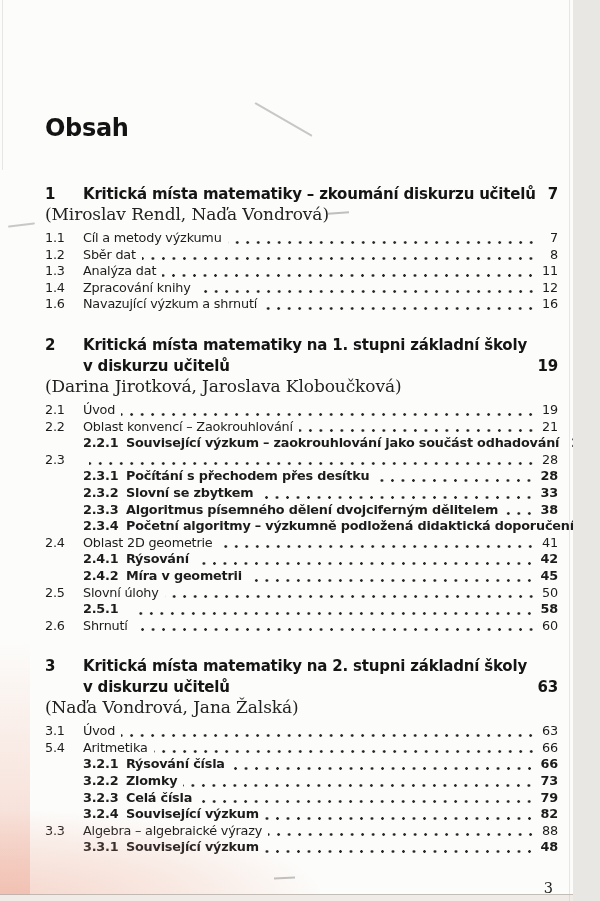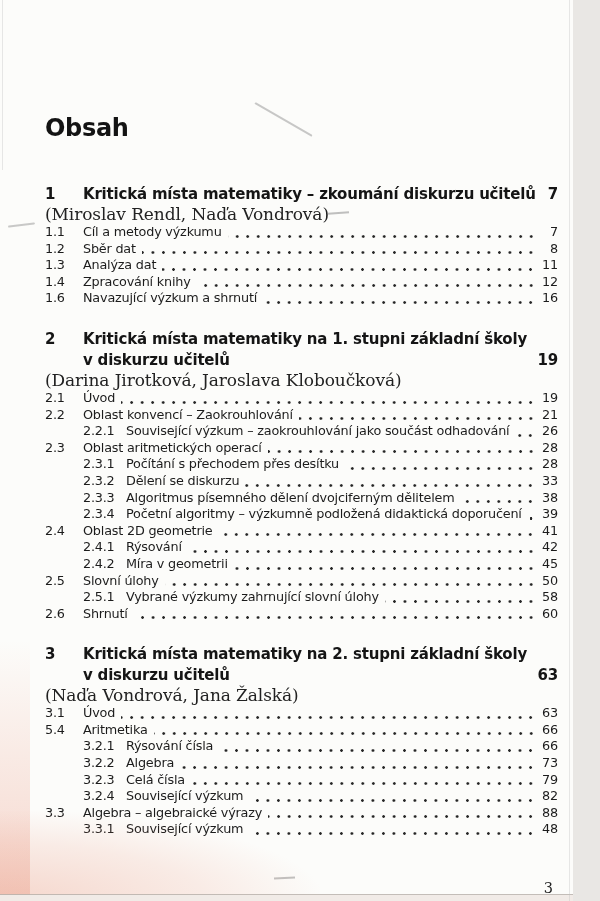--- a/index.html
+++ b/index.html
@@ -16,24 +16,24 @@
     font-size:24px;font-weight:700;line-height:32px;letter-spacing:-0.3px;color:#131313;
   }
   .chapter{margin-top:22px;}
   .chapter.first{margin-top:40px;}
   .ch-line{display:flex;align-items:baseline;font-weight:700;font-size:15px;line-height:21px;letter-spacing:-0.2px;color:#151515;white-space:nowrap;}
   .ch-num{flex:0 0 38px;}
   .ch-indent{flex:0 0 38px;}
   .ch-title{flex:0 1 auto;}
   .ch-page{flex:0 0 auto;margin-left:auto;padding-left:8px;}
   .authors{font-family:"DejaVu Serif",serif;font-weight:400;font-size:17px;line-height:19px;color:#222;letter-spacing:-0.1px;}
-  .entries{}
+  .entries{margin-top:6px;}
   .row{display:flex;align-items:baseline;font-size:12.8px;line-height:16.6px;letter-spacing:-0.2px;white-space:nowrap;}
   .row .e-num{flex:0 0 38px;}
-  .row.lvl2{padding-left:38px;}
+  .row.lvl2{padding-left:38px;font-weight:bold;}
   .row.lvl2 .e-num{flex:0 0 43px;}
   .e-ttl{flex:0 0 auto;}
   .dots{
     flex:1 1 0;min-width:0;height:3px;
     align-self:flex-end;margin:0 6px 3px 6px;
     background-image:radial-gradient(circle, #262626 1.1px, rgba(0,0,0,0) 1.55px);
     background-size:10.5px 3px;background-repeat:repeat-x;background-position:right center;
   }
   .e-page{flex:0 0 auto;text-align:right;min-width:16px;}
   .folio{
@@ -129,33 +129,32 @@
               <span class="e-page">21</span>
             </div>
             <div class="row lvl2">
               <span class="e-num">2.2.1</span>
               <span class="e-ttl">Související výzkum – zaokrouhlování jako součást odhadování</span>
               <span class="dots"></span>
               <span class="e-page">26</span>
             </div>
             <div class="row">
               <span class="e-num">2.3</span>
-              <span class="e-ttl">Oblast aritmetických operací</span>
               <span class="dots"></span>
               <span class="e-page">28</span>
             </div>
             <div class="row lvl2">
               <span class="e-num">2.3.1</span>
               <span class="e-ttl">Počítání s přechodem přes desítku</span>
               <span class="dots"></span>
               <span class="e-page">28</span>
             </div>
             <div class="row lvl2">
               <span class="e-num">2.3.2</span>
-              <span class="e-ttl">Dělení se diskurzu</span>
+              <span class="e-ttl">Slovní se zbytkem</span>
               <span class="dots"></span>
               <span class="e-page">33</span>
             </div>
             <div class="row lvl2">
               <span class="e-num">2.3.3</span>
               <span class="e-ttl">Algoritmus písemného dělení dvojciferným dělitelem</span>
               <span class="dots"></span>
               <span class="e-page">38</span>
             </div>
             <div class="row lvl2">
@@ -183,21 +182,20 @@
               <span class="e-page">45</span>
             </div>
             <div class="row">
               <span class="e-num">2.5</span>
               <span class="e-ttl">Slovní úlohy</span>
               <span class="dots"></span>
               <span class="e-page">50</span>
             </div>
             <div class="row lvl2">
               <span class="e-num">2.5.1</span>
-              <span class="e-ttl">Vybrané výzkumy zahrnující slovní úlohy</span>
               <span class="dots"></span>
               <span class="e-page">58</span>
             </div>
             <div class="row">
               <span class="e-num">2.6</span>
               <span class="e-ttl">Shrnutí</span>
               <span class="dots"></span>
               <span class="e-page">60</span>
             </div>
           </div>
@@ -229,21 +227,21 @@
               <span class="e-page">66</span>
             </div>
             <div class="row lvl2">
               <span class="e-num">3.2.1</span>
               <span class="e-ttl">Rýsování čísla</span>
               <span class="dots"></span>
               <span class="e-page">66</span>
             </div>
             <div class="row lvl2">
               <span class="e-num">3.2.2</span>
-              <span class="e-ttl">Algebra</span>
+              <span class="e-ttl">Zlomky</span>
               <span class="dots"></span>
               <span class="e-page">73</span>
             </div>
             <div class="row lvl2">
               <span class="e-num">3.2.3</span>
               <span class="e-ttl">Celá čísla</span>
               <span class="dots"></span>
               <span class="e-page">79</span>
             </div>
             <div class="row lvl2">

